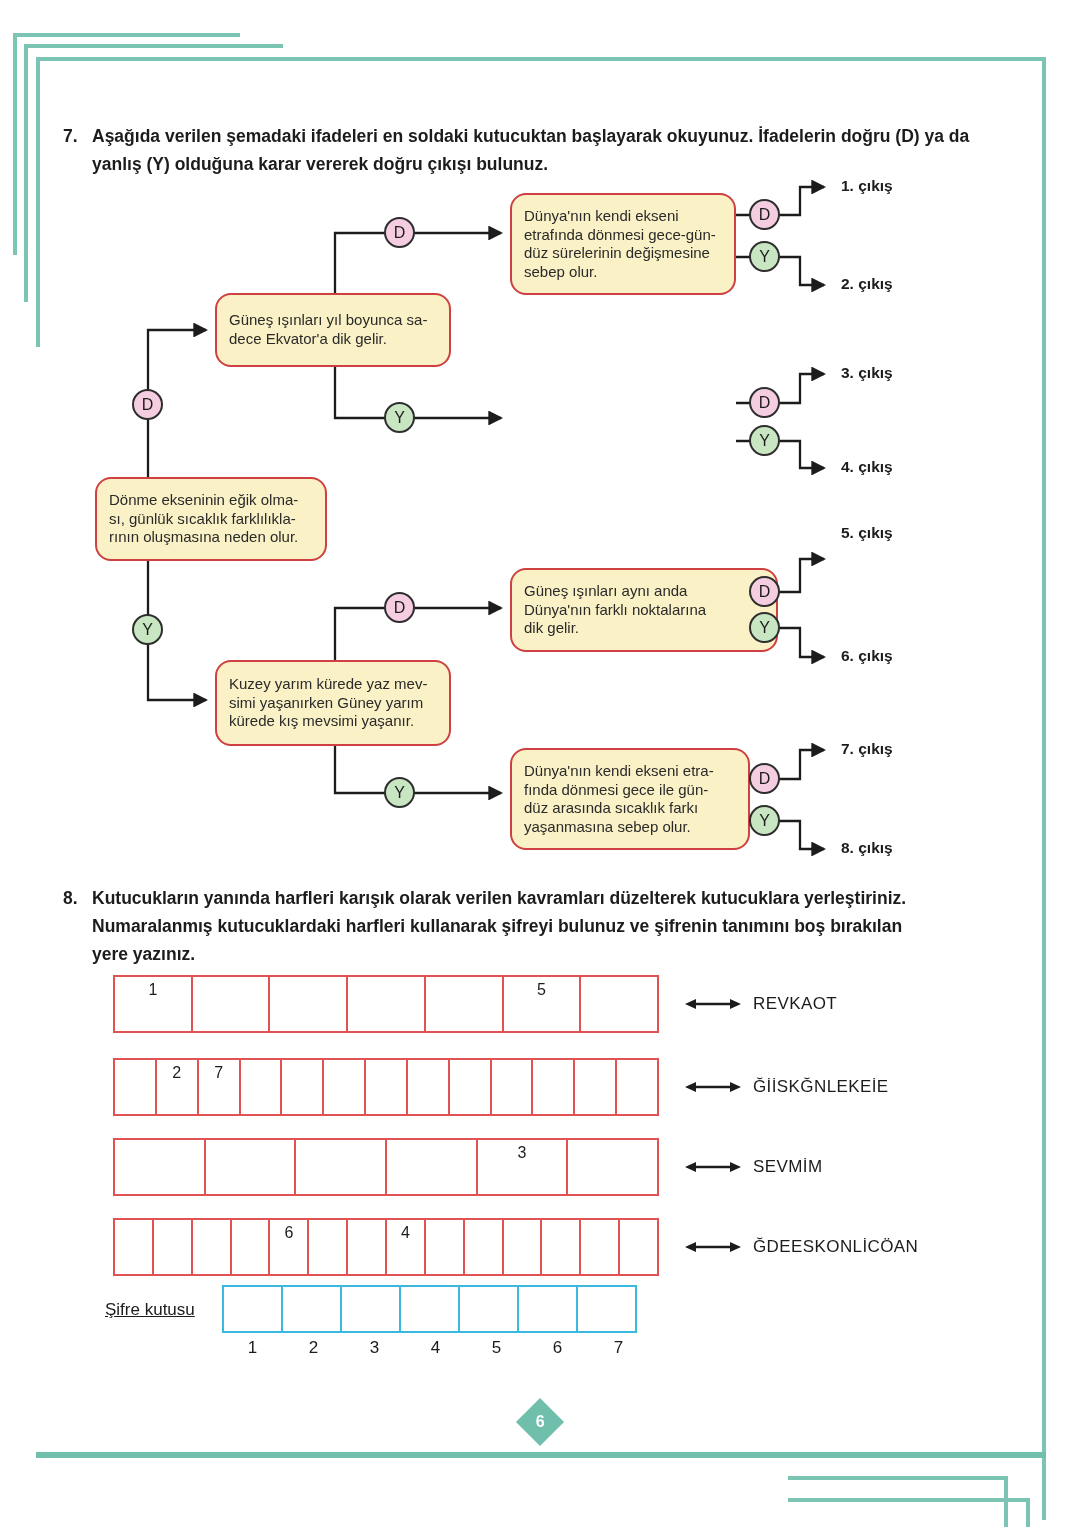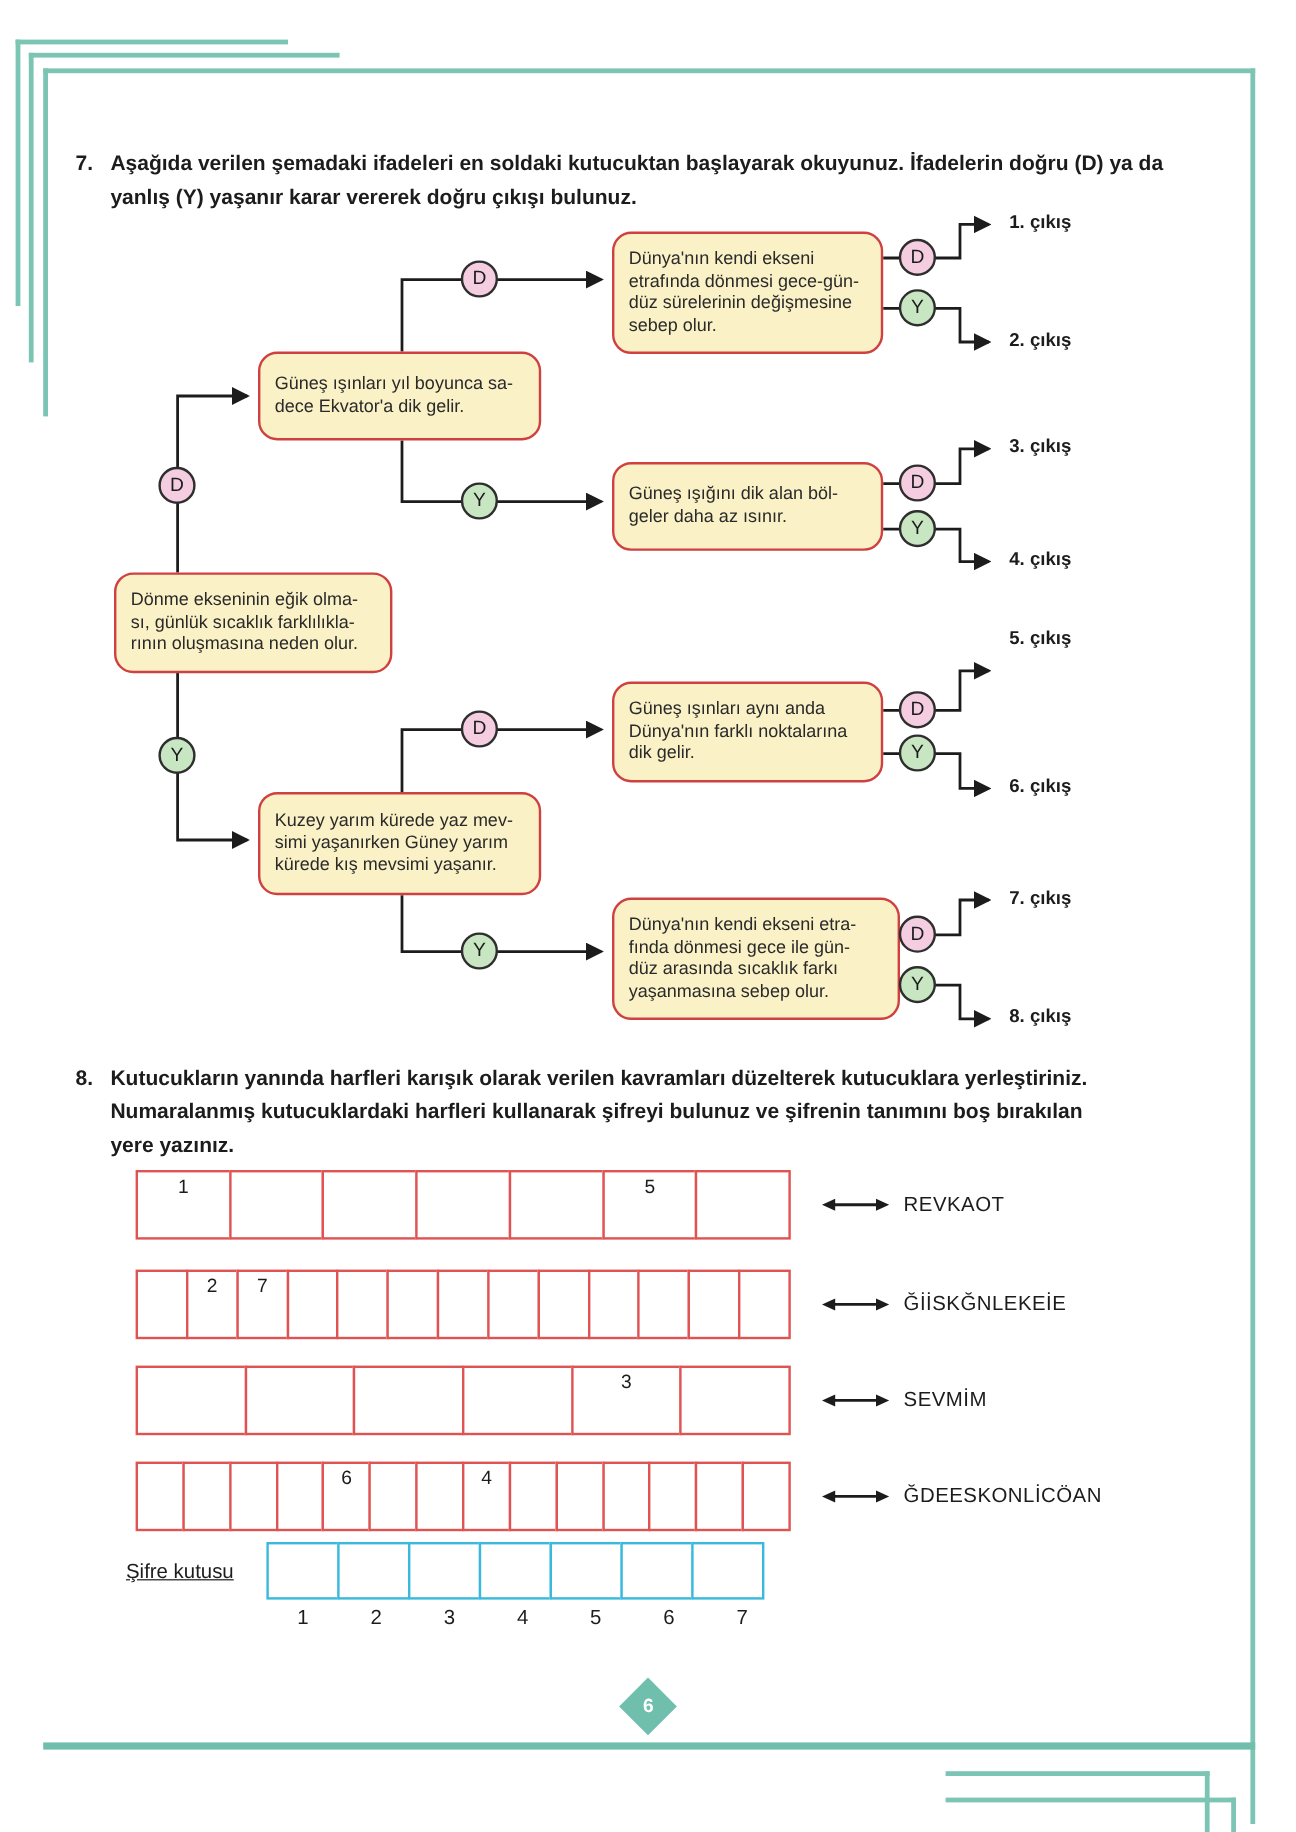--- a/index.html
+++ b/index.html
@@ -60,21 +60,21 @@
   <div class="fr" style="left:36px;top:57px;width:4px;height:290px"></div>
   <div class="fr" style="left:1042px;top:57px;width:4px;height:1463px"></div>
   <div class="frb" style="left:36px;top:1452px;width:1010px;height:6px"></div>
   <div class="fr" style="left:788px;top:1476px;width:220px;height:4px"></div>
   <div class="fr" style="left:1004px;top:1476px;width:4px;height:51px"></div>
   <div class="fr" style="left:788px;top:1498px;width:242px;height:4px"></div>
   <div class="fr" style="left:1026px;top:1498px;width:4px;height:29px"></div>
 
   <div class="qnum" style="left:63px;top:122px">7.</div>
   <div class="qtext" style="left:92px;top:122px;width:960px">Aşağıda verilen şemadaki ifadeleri en soldaki kutucuktan başlayarak okuyunuz. İfadelerin doğru (D) ya da
-yanlış (Y) yaşanır karar vererek doğru çıkışı bulunuz.</div>
+yanlış (Y) olduğuna karar vererek doğru çıkışı bulunuz.</div>
 
   <svg class="flow" width="1080" height="1527" viewBox="0 0 1080 1527">
     <defs>
       <marker id="arr" viewBox="0 0 10 10" refX="8.5" refY="5" markerWidth="6.5" markerHeight="6.5" orient="auto">
         <path d="M0,0L10,5L0,10Z" fill="#1c1c1c"></path>
       </marker>
     </defs>
     <g stroke="#1c1c1c" stroke-width="2.3" fill="none" marker-end="url(#arr)">
       <path d="M148,477 V330 H206"></path>
       <path d="M148,559 V700 H206"></path>
@@ -98,23 +98,21 @@
 rının oluşmasına neden olur.</div>
   <div class="fbox" style="left:215px;top:293px;width:236px;min-height:74px">Güneş ışınları yıl boyunca sa-
 dece Ekvator'a dik gelir.</div>
   <div class="fbox" style="left:215px;top:660px;width:236px;min-height:86px">Kuzey yarım kürede yaz mev-
 simi yaşanırken Güney yarım
 kürede kış mevsimi yaşanır.</div>
   <div class="fbox" style="left:510px;top:193px;width:226px;min-height:84px">Dünya'nın kendi ekseni
 etrafında dönmesi gece-gün-
 düz sürelerinin değişmesine
 sebep olur.</div>
-  <div class="fbox" style="left:510px;top:385px;width:226px;min-height:74px">Güneş ışığını dik alan böl-
-geler daha az ısınır.</div>
-  <div class="fbox" style="left:510px;top:568px;width:226px;min-height:82px">Güneş ışınları aynı anda
+  <div class="fbox" style="left:510px;top:568px;width:268px;min-height:82px">Güneş ışınları aynı anda
 Dünya'nın farklı noktalarına
 dik gelir.</div>
   <div class="fbox" style="left:510px;top:748px;width:240px;min-height:96px">Dünya'nın kendi ekseni etra-
 fında dönmesi gece ile gün-
 düz arasında sıcaklık farkı
 yaşanmasına sebep olur.</div>
 
   <div class="circ pink" style="left:148px;top:405px">D</div>
   <div class="circ green" style="left:148px;top:630px">Y</div>
   <div class="circ pink" style="left:400px;top:233px">D</div>

